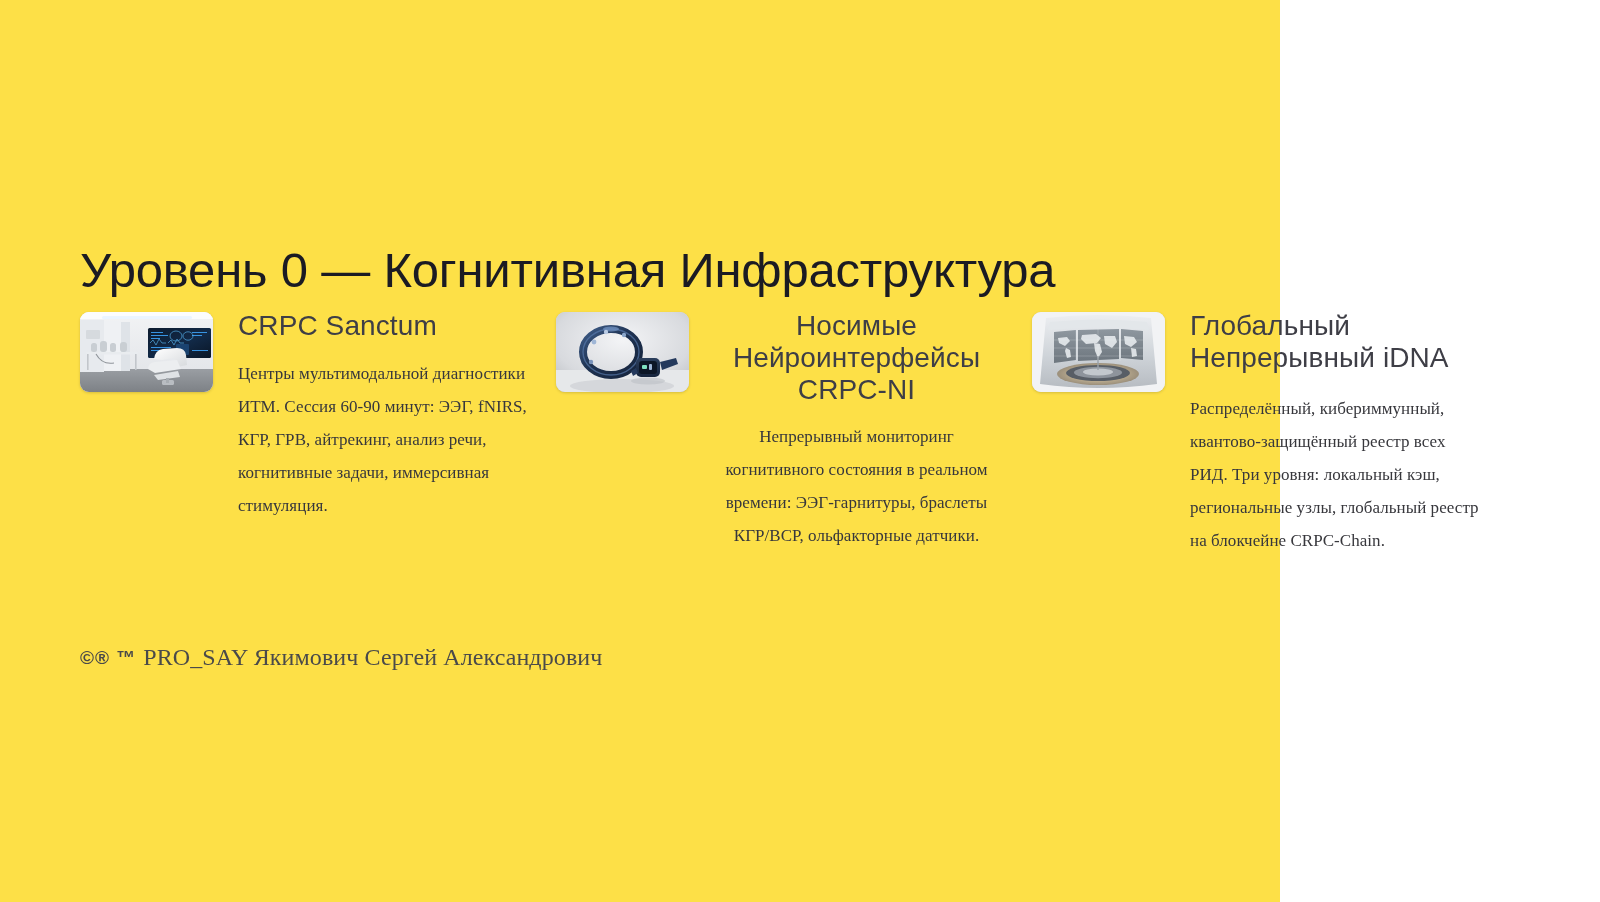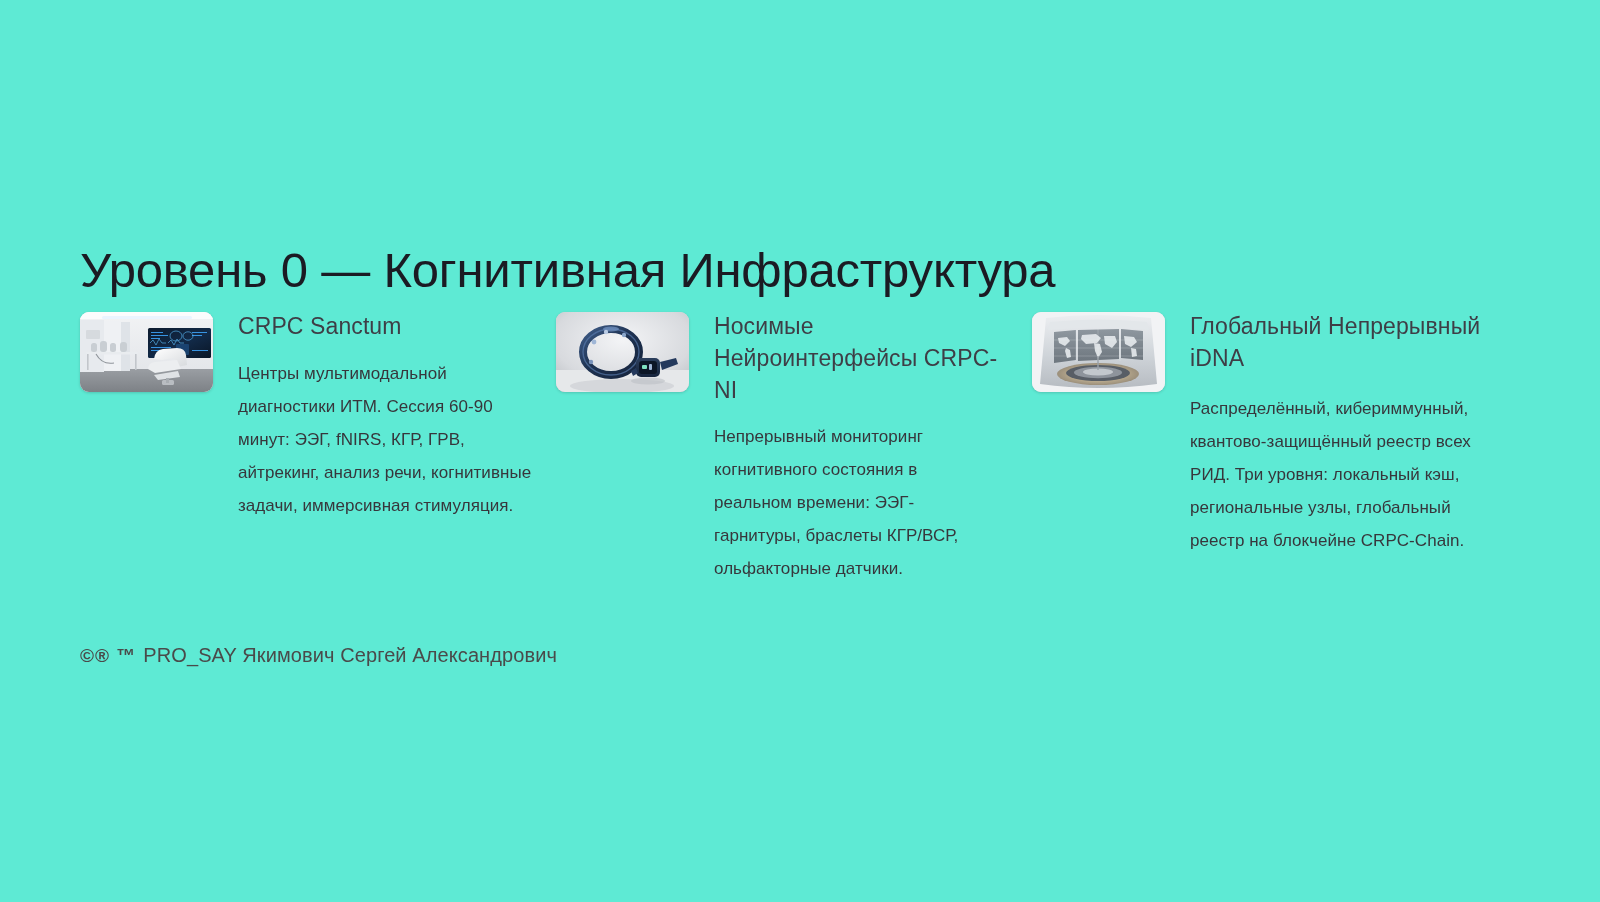--- a/index.html
+++ b/index.html
@@ -11,23 +11,23 @@
   body {
     width: 1600px;
     height: 902px;
     overflow: hidden;
     font-family: "Liberation Sans", "DejaVu Sans", sans-serif;
     -webkit-font-smoothing: antialiased;
   }
 
   .slide {
     position: relative;
-    width: 1600px;
+    width: 1280px;
     height: 902px;
-    background: #5eead4;
+    background: #fde047;
     box-sizing: border-box;
   }
 
   
   .slide-title {
     position: absolute;
     left: 80px;
     top: 206px;
     font-size: 49px;
     line-height: 62px;
@@ -68,38 +68,39 @@
     margin-top: 2px;
   }
   .thumb svg { display: block; width: 100%; height: 100%; }
 
   .col-text {
     margin-left: 25px;
     width: 300px;
   }
 
   .card-title {
-    font-size: 23px;
+    font-size: 28px;
     line-height: 32px;
     font-weight: 400;
     color: #3e3e46;
     letter-spacing: 0.1px;
     margin: 0;
   }
   .card-body {
     margin: 15px 0 0 0;
     font-size: 17px;
     line-height: 33px;
     color: #37373c;
     letter-spacing: 0.05px;
+    font-family: Liberation Serif, serif;
   }
 
   
   .column-0 .col-text { width: 302px; }
-  .column-1 .col-text { width: 285px; }
+  .column-1 .col-text { width: 285px; text-align: center; }
   .column-2 .col-text { width: 292px; }
 
   .column-1 .card-body { margin-top: 14px; }
   .column-2 .card-body { margin-top: 18px; }
 
   
   .footer {
     position: absolute;
     left: 80px;
     top: 644px;
@@ -111,24 +112,25 @@
   }
   .footer .marks {
     font-weight: 700;
     font-size: 19px;
     letter-spacing: 1px;
     color: #4a4a4a;
     margin-right: 7px;
     white-space: nowrap;
   }
   .footer .owner {
-    font-size: 20px;
+    font-size: 24px;
     color: #4a4a4a;
     letter-spacing: 0.1px;
     white-space: nowrap;
+    font-family: Liberation Serif, serif;
   }
 </style>
 </head>
 <body>
 
 <div class="slide">
 
   <h1 class="slide-title">Уровень 0 — Когнитивная Инфраструктура</h1>
 
   <div class="columns">

